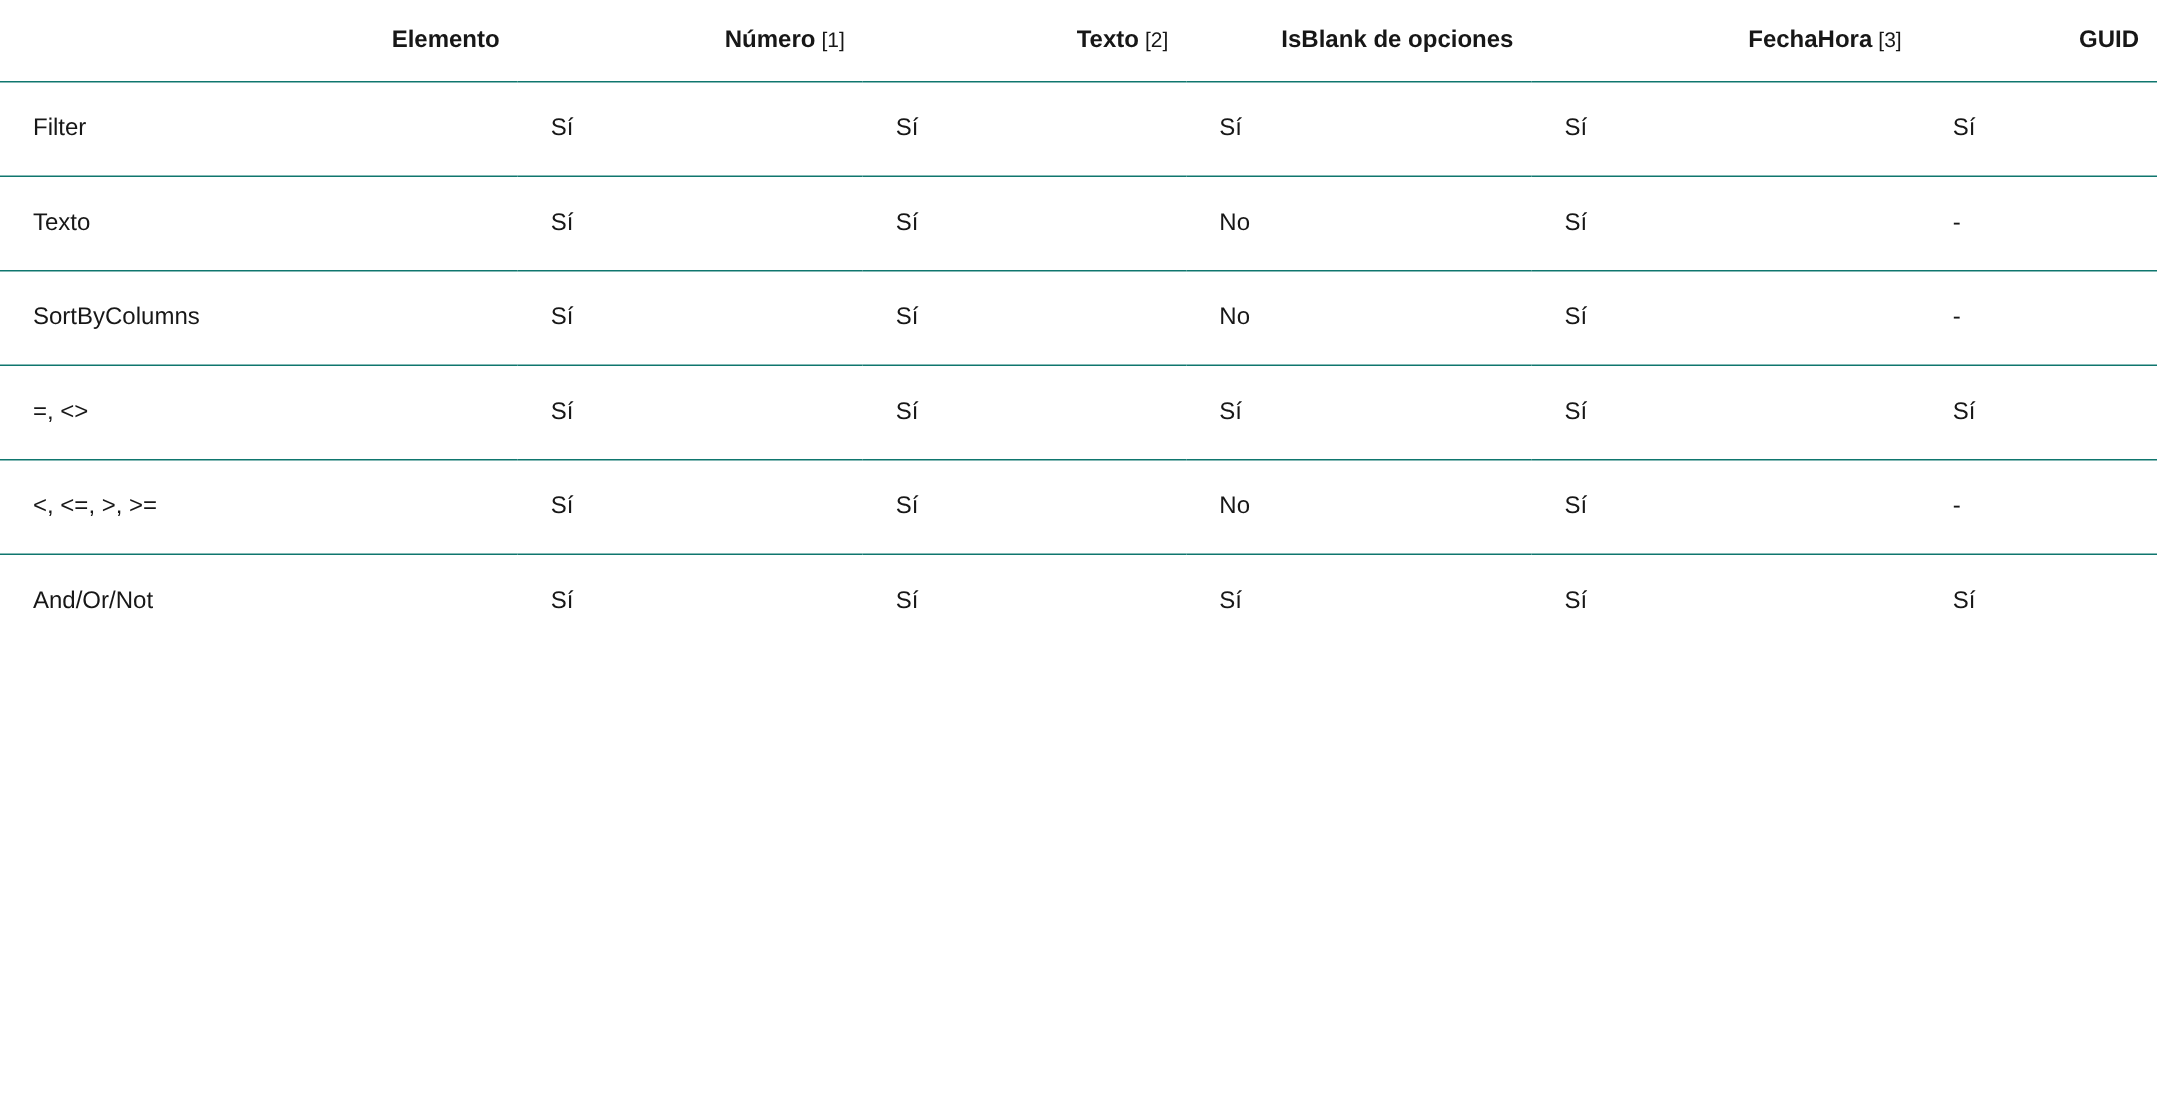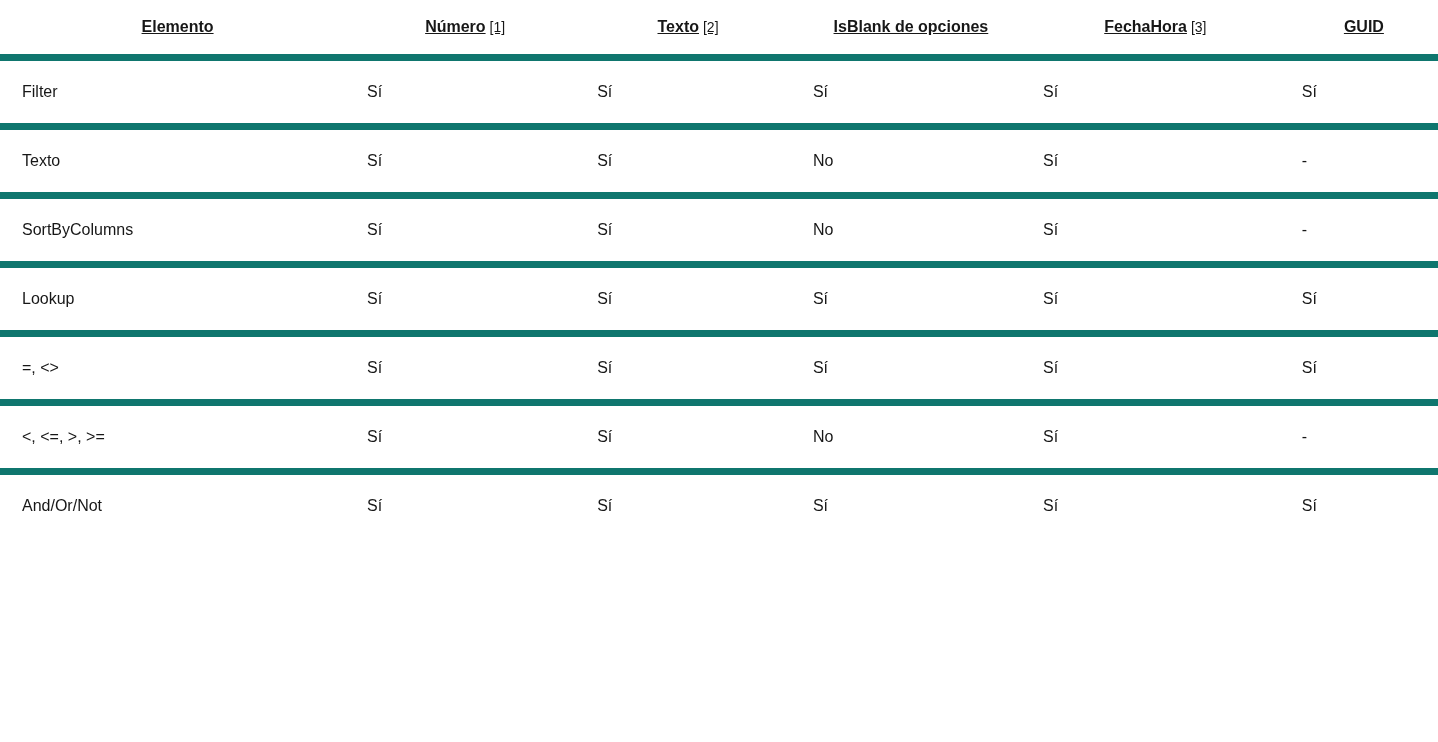--- a/index.html
+++ b/index.html
@@ -13,40 +13,39 @@
       color: #171717;
       padding: 0;
       width: 1438px;
     }
     table {
       width: 100%;
       border-collapse: collapse;
       table-layout: fixed;
     }
     thead th {
-      text-align: center;
+      text-align: right;
       font-weight: 600;
       font-size: 16px;
       color: #171717;
       padding: 18px 12px 18px 22px;
       vertical-align: top;
-      text-decoration: underline;
     }
     thead th .note-ref {
       font-weight: 400;
       font-size: 14px;
       color: #171717;
       margin-left: 4px;
     }
     tbody td {
       text-align: left;
       font-size: 16px;
       color: #171717;
       padding: 22px 12px 22px 22px;
-      border-top: 7px solid #0f766e;
+      border-top: 1px solid #0f766e;
       vertical-align: middle;
     }
     tbody td .note-ref {
       font-size: 14px;
       color: #171717;
       margin-left: 4px;
     }
     col.c0 { width: 24%; }
     col.c1 { width: 16%; }
     col.c2 { width: 15%; }
@@ -95,28 +94,20 @@
       </tr>
       <tr>
         <td><span>SortByColumns</span></td>
         <td><span>Sí</span></td>
         <td><span>Sí</span></td>
         <td><span>No</span></td>
         <td><span>Sí</span></td>
         <td><span>-</span></td>
       </tr>
       <tr>
-        <td><span>Lookup</span></td>
-        <td><span>Sí</span></td>
-        <td><span>Sí</span></td>
-        <td><span>Sí</span></td>
-        <td><span>Sí</span></td>
-        <td><span>Sí</span></td>
-      </tr>
-      <tr>
         <td><span>=, &lt;&gt;</span></td>
         <td><span>Sí</span></td>
         <td><span>Sí</span></td>
         <td><span>Sí</span></td>
         <td><span>Sí</span></td>
         <td><span>Sí</span></td>
       </tr>
       <tr>
         <td><span>&lt;, &lt;=, &gt;, &gt;=</span></td>
         <td><span>Sí</span></td>

